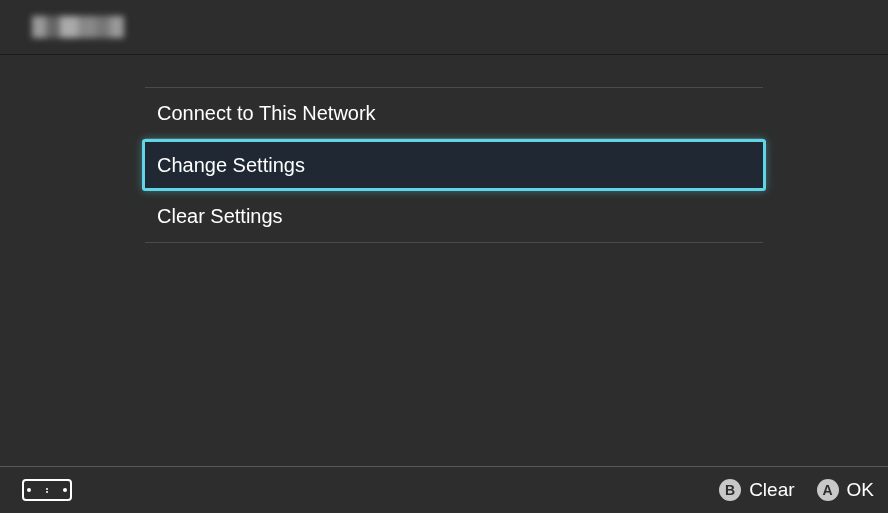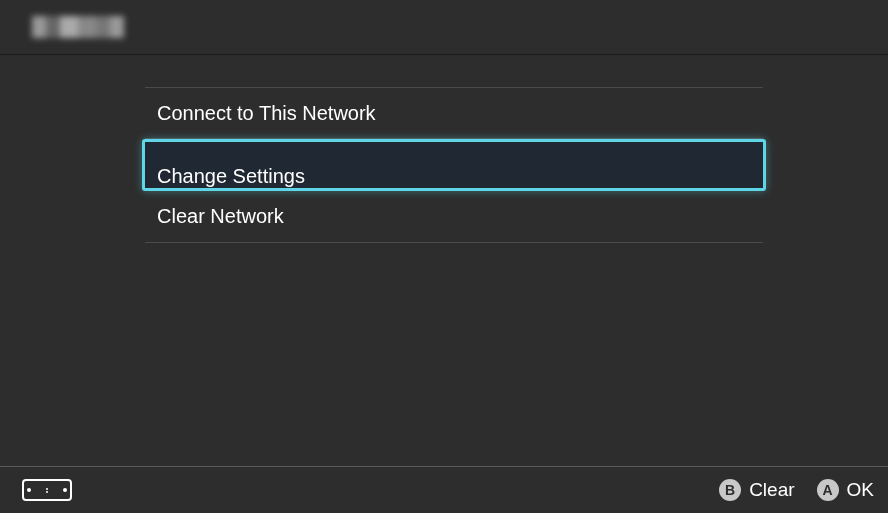--- a/index.html
+++ b/index.html
@@ -66,21 +66,20 @@
       border-top: 1px solid #4a4a4a;
     }
 
     .menu-item.selected {
       border: 3px solid #5ed6e8;
       border-radius: 3px;
       background-color: #1f2833;
       box-shadow: 0 0 8px rgba(94, 214, 232, 0.4);
       margin-left: -3px;
       margin-right: -3px;
-      align-items: flex-end;
     }
 
     .menu-item.selected + .menu-item {
       border-top: none;
     }
 
     .footer {
       position: absolute;
       bottom: 0;
       left: 0;
@@ -162,21 +161,21 @@
 
 <div class="content">
   <div class="menu-list">
     <div class="menu-item">
       <span>Connect to This Network</span>
     </div>
     <div class="menu-item selected">
       <span>Change Settings</span>
     </div>
     <div class="menu-item">
-      <span>Clear Network</span>
+      <span>Clear Settings</span>
     </div>
   </div>
 </div>
 
 <div class="footer">
   <div class="controller-icon">
     <div class="controller-stick-left"></div>
     <div class="controller-buttons">
       <div class="controller-btn-dot"></div>
       <div class="controller-btn-dot"></div>

